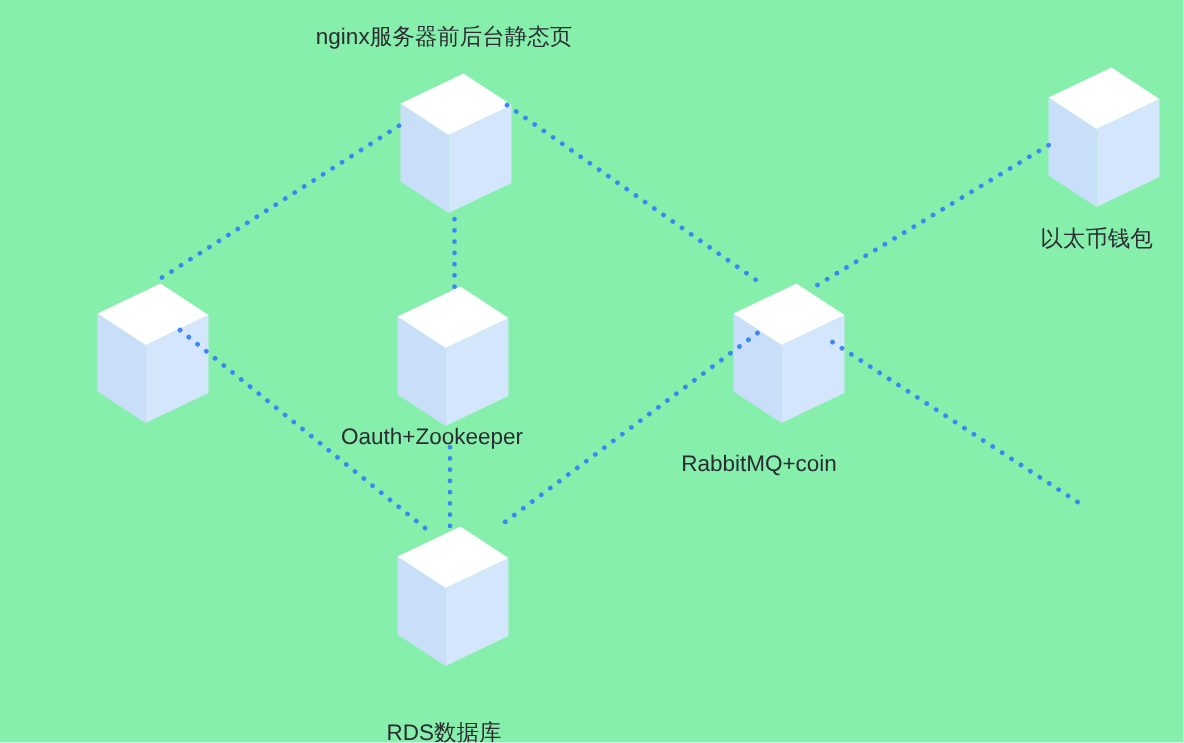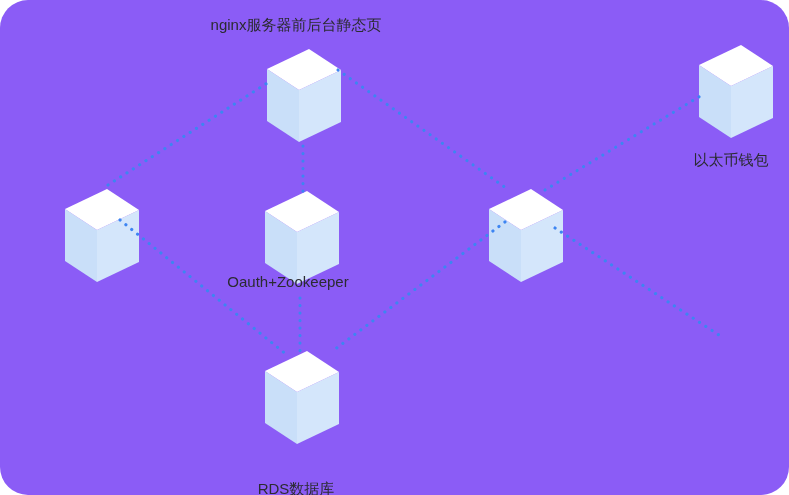--- a/index.html
+++ b/index.html
@@ -1,22 +1,21 @@
 <!DOCTYPE html>
 <html style="--outline: #2273f0; --face-left: #c9dff9; --face-right: #d4e6fb; --face-top: #ffffff; --dot-line: #3d85f2; --label: #2b2b31;"><head>
 <meta charset="utf-8">
 <style>
   html,body{margin:0;padding:0;background:#ffffff;}
   .canvas{
     position:relative;
     width:789px;height:495px;
-    background:#8b5cf6;
+    background:#86efac;
     overflow:hidden;
     font-family:"Liberation Sans","DejaVu Sans",sans-serif;
-    border-radius:28px;
   }
   .node{position:absolute;width:76px;height:96px;}
   .node .server{display:block;}
   .node-label{
     position:absolute;
     font-size:15px;
     line-height:17px;
     color:var(--label,#2b2b31);
     text-align:center;
     white-space:nowrap;
@@ -69,26 +68,27 @@
     </div>
     <div class="node" style="left: 64px; top: 188px;">
       <svg class="server" viewBox="0 0 76 96" width="76" height="96">
         <use href="#sym-server"></use>
       </svg>
     </div>
     <div class="node" style="left: 264px; top: 190px;">
       <svg class="server" viewBox="0 0 76 96" width="76" height="96">
         <use href="#sym-server"></use>
       </svg>
-      <div class="node-label" style="left: -42px; top: 83px; width: 132px; text-align: center;">Oauth+Zookeeper</div>
+      <div class="node-label" style="left: -42px; top: 93px; width: 132px; text-align: center;">Oauth+Zookeeper</div>
     </div>
     <div class="node" style="left: 488px; top: 188px;">
       <svg class="server" viewBox="0 0 76 96" width="76" height="96">
         <use href="#sym-server"></use>
       </svg>
+      <div class="node-label" style="left: -37px; top: 113px; width: 110px;">RabbitMQ+coin</div>
     </div>
     <div class="node" style="left: 698px; top: 44px;">
       <svg class="server" viewBox="0 0 76 96" width="76" height="96">
         <use href="#sym-server"></use>
       </svg>
       <div class="node-label" style="left: -7px; top: 107px; width: 80px;">以太币钱包</div>
     </div>
     <div class="node" style="left: 264px; top: 350px;">
       <svg class="server" viewBox="0 0 76 96" width="76" height="96">
         <use href="#sym-server"></use>

